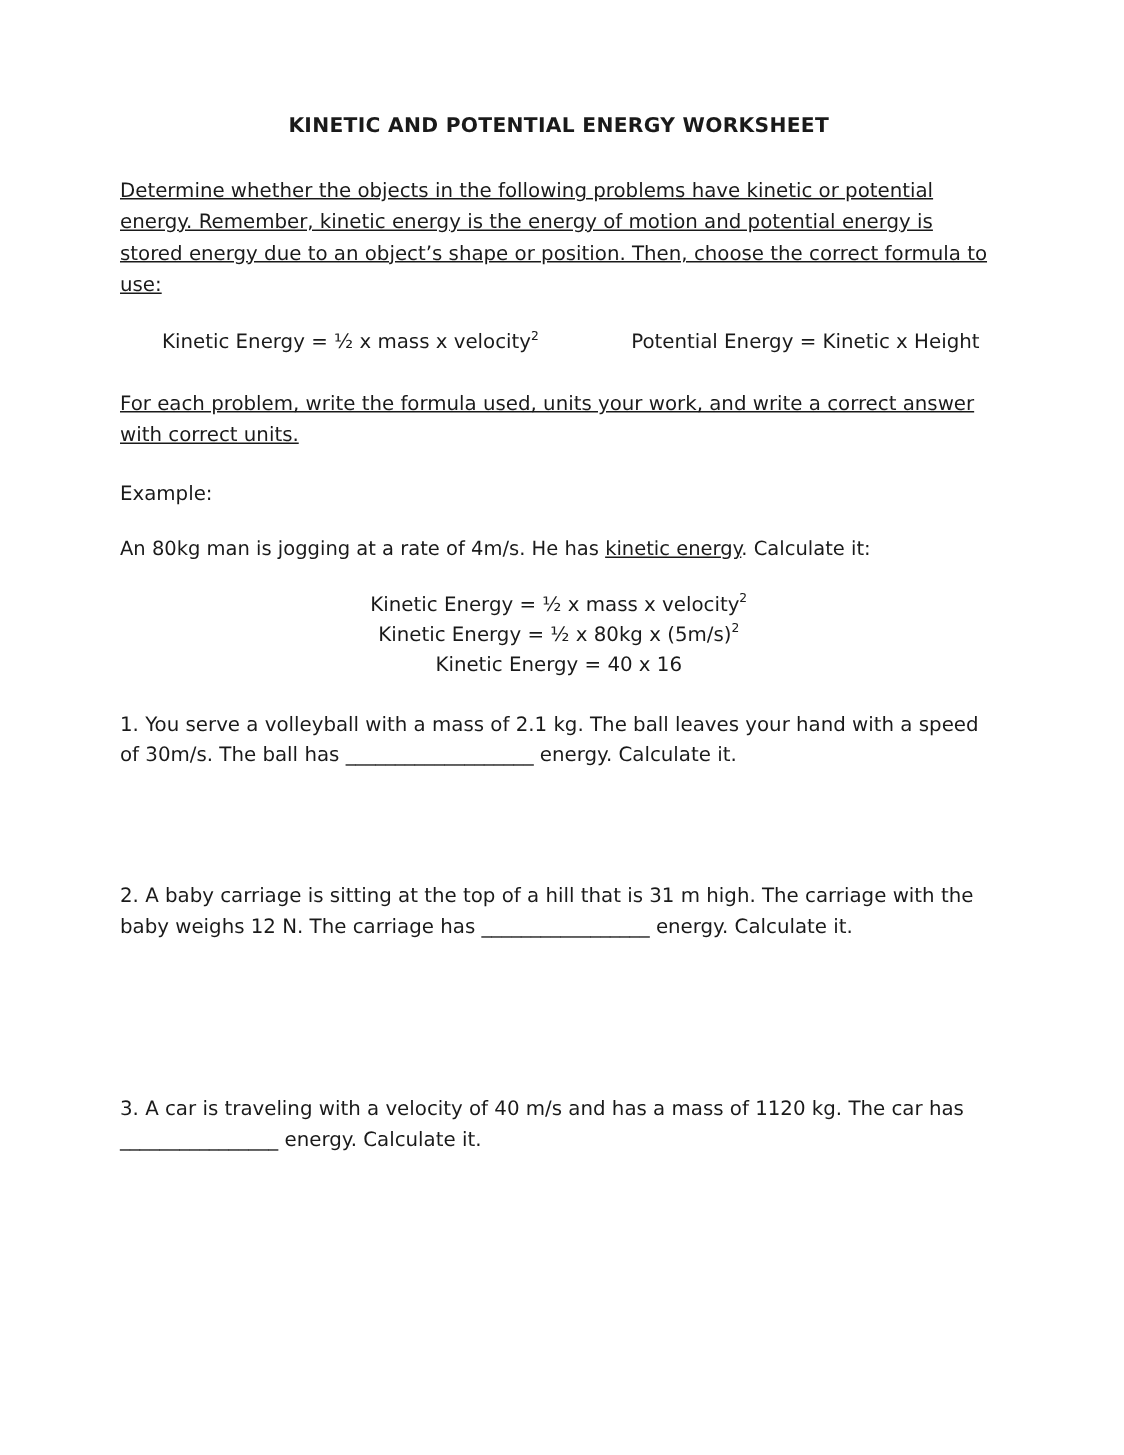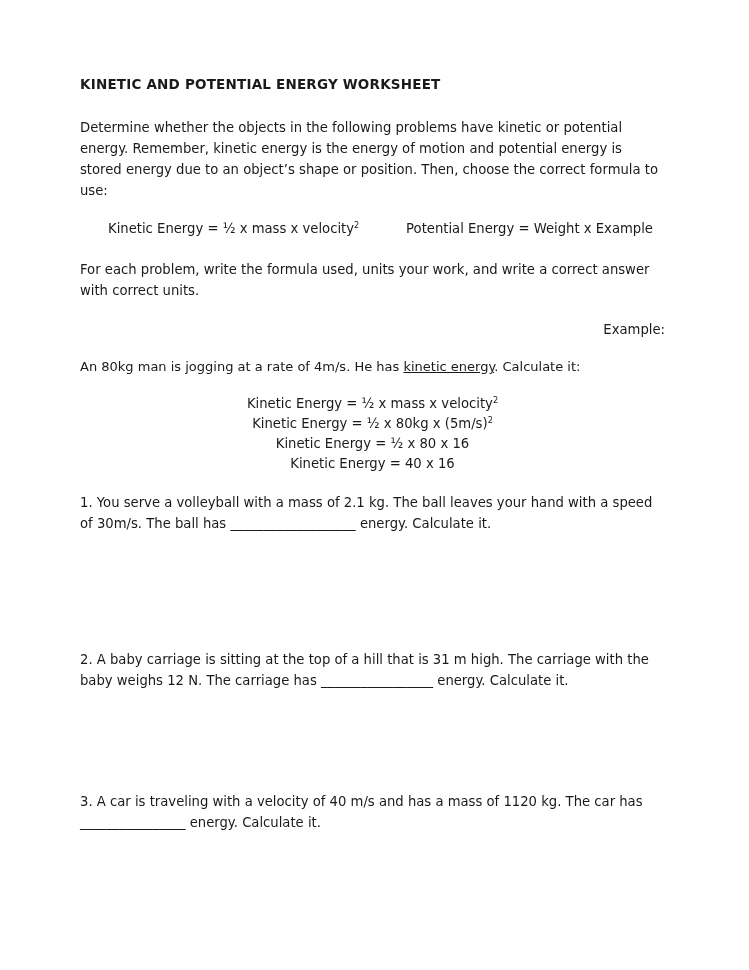--- a/index.html
+++ b/index.html
@@ -13,87 +13,87 @@
   }
   .sheet {
     width: 749px;
     height: 970px;
     padding: 76px 84px 0 80px;
     background: #ffffff;
   }
   .title {
     font-size: 13.5px;
     font-weight: bold;
-    text-align: left;
+    text-align: center;
     letter-spacing: 0.2px;
     margin-bottom: 26px;
   }
   .para {
     font-size: 13.2px;
     line-height: 1.58;
+    text-decoration: underline;
   }
   .formula-row {
     display: flex;
     justify-content: space-between;
     font-size: 13.2px;
     margin-top: 20px;
     margin-bottom: 24px;
     padding-left: 28px;
     padding-right: 12px;
   }
-  .example-label { font-size: 13.2px; margin-top: 20px; text-align: right; }
+  .example-label { font-size: 13.2px; margin-top: 20px; }
   .example-intro { font-size: 13px; margin-top: 22px; }
   .underlined { text-decoration: underline; }
   .steps {
     text-align: center;
     font-size: 13.2px;
     line-height: 1.5;
     margin-top: 20px;
     margin-bottom: 20px;
   }
   .steps .step-line { display: block; }
   sup {
     font-size: 0.62em;
     vertical-align: super;
     line-height: 0;
   }
   .problem {
     font-size: 13.2px;
     line-height: 1.58;
   }
-  .problem-1 { margin-top: 2px; margin-bottom: 115px; }
+  .problem-1 { margin-top: 2px; margin-bottom: 73px; }
   .problem-2 { margin-bottom: 100px; }
   .problem-3 { margin-bottom: 0; }
 </style>
 </head>
 <body>
 
 <div class="sheet">
 
   <h1 class="title">KINETIC AND POTENTIAL ENERGY WORKSHEET</h1>
 
   <p class="para">Determine whether the objects in the following problems have kinetic or potential energy. Remember, kinetic energy is the energy of motion and potential energy is stored energy due to an object’s shape or position.  Then, choose the correct formula to use:</p>
 
   <div class="formula-row">
     <span><span>Kinetic Energy = ½ x mass x velocity</span><sup>2</sup></span>
-    <span>Potential Energy = Weight x Example</span>
+    <span>Potential Energy = Kinetic x Height</span>
   </div>
 
   <p class="para">For each problem, write the formula used, units your work, and write a correct answer with correct units.</p>
 
   <p class="example-label">Example:</p>
 
   <p class="example-intro">
     <span>An 80kg man is jogging at a rate of 4m/s.  He has </span><span class="underlined">kinetic energy</span><span>.  Calculate it:</span>
   </p>
 
   <div class="steps">
     <span class="step-line"><span>Kinetic Energy = ½ x mass x velocity</span><sup>2</sup></span>
     <span class="step-line"><span>Kinetic Energy = ½ x 80kg x (5m/s)</span><sup>2</sup></span>
-    <span class="step-line"><span>Kinetic Energy = ½ x 80 x 16</span></span>
     <span class="step-line"><span>Kinetic Energy = 40 x 16</span></span>
   </div>
 
   <p class="problem problem-1">1. You serve a volleyball with a mass of 2.1 kg. The ball leaves your hand with a speed of 30m/s.  The ball has ___________________ energy. Calculate it.</p>
 
   <p class="problem problem-2">2. A baby carriage is sitting at the top of a hill that is 31 m high. The carriage with the baby weighs 12 N. The carriage has _________________ energy. Calculate it.</p>
 
   <p class="problem problem-3">3. A car is traveling with a velocity of 40 m/s and has a mass of 1120 kg. The car has ________________ energy. Calculate it.</p>
 
 </div>

